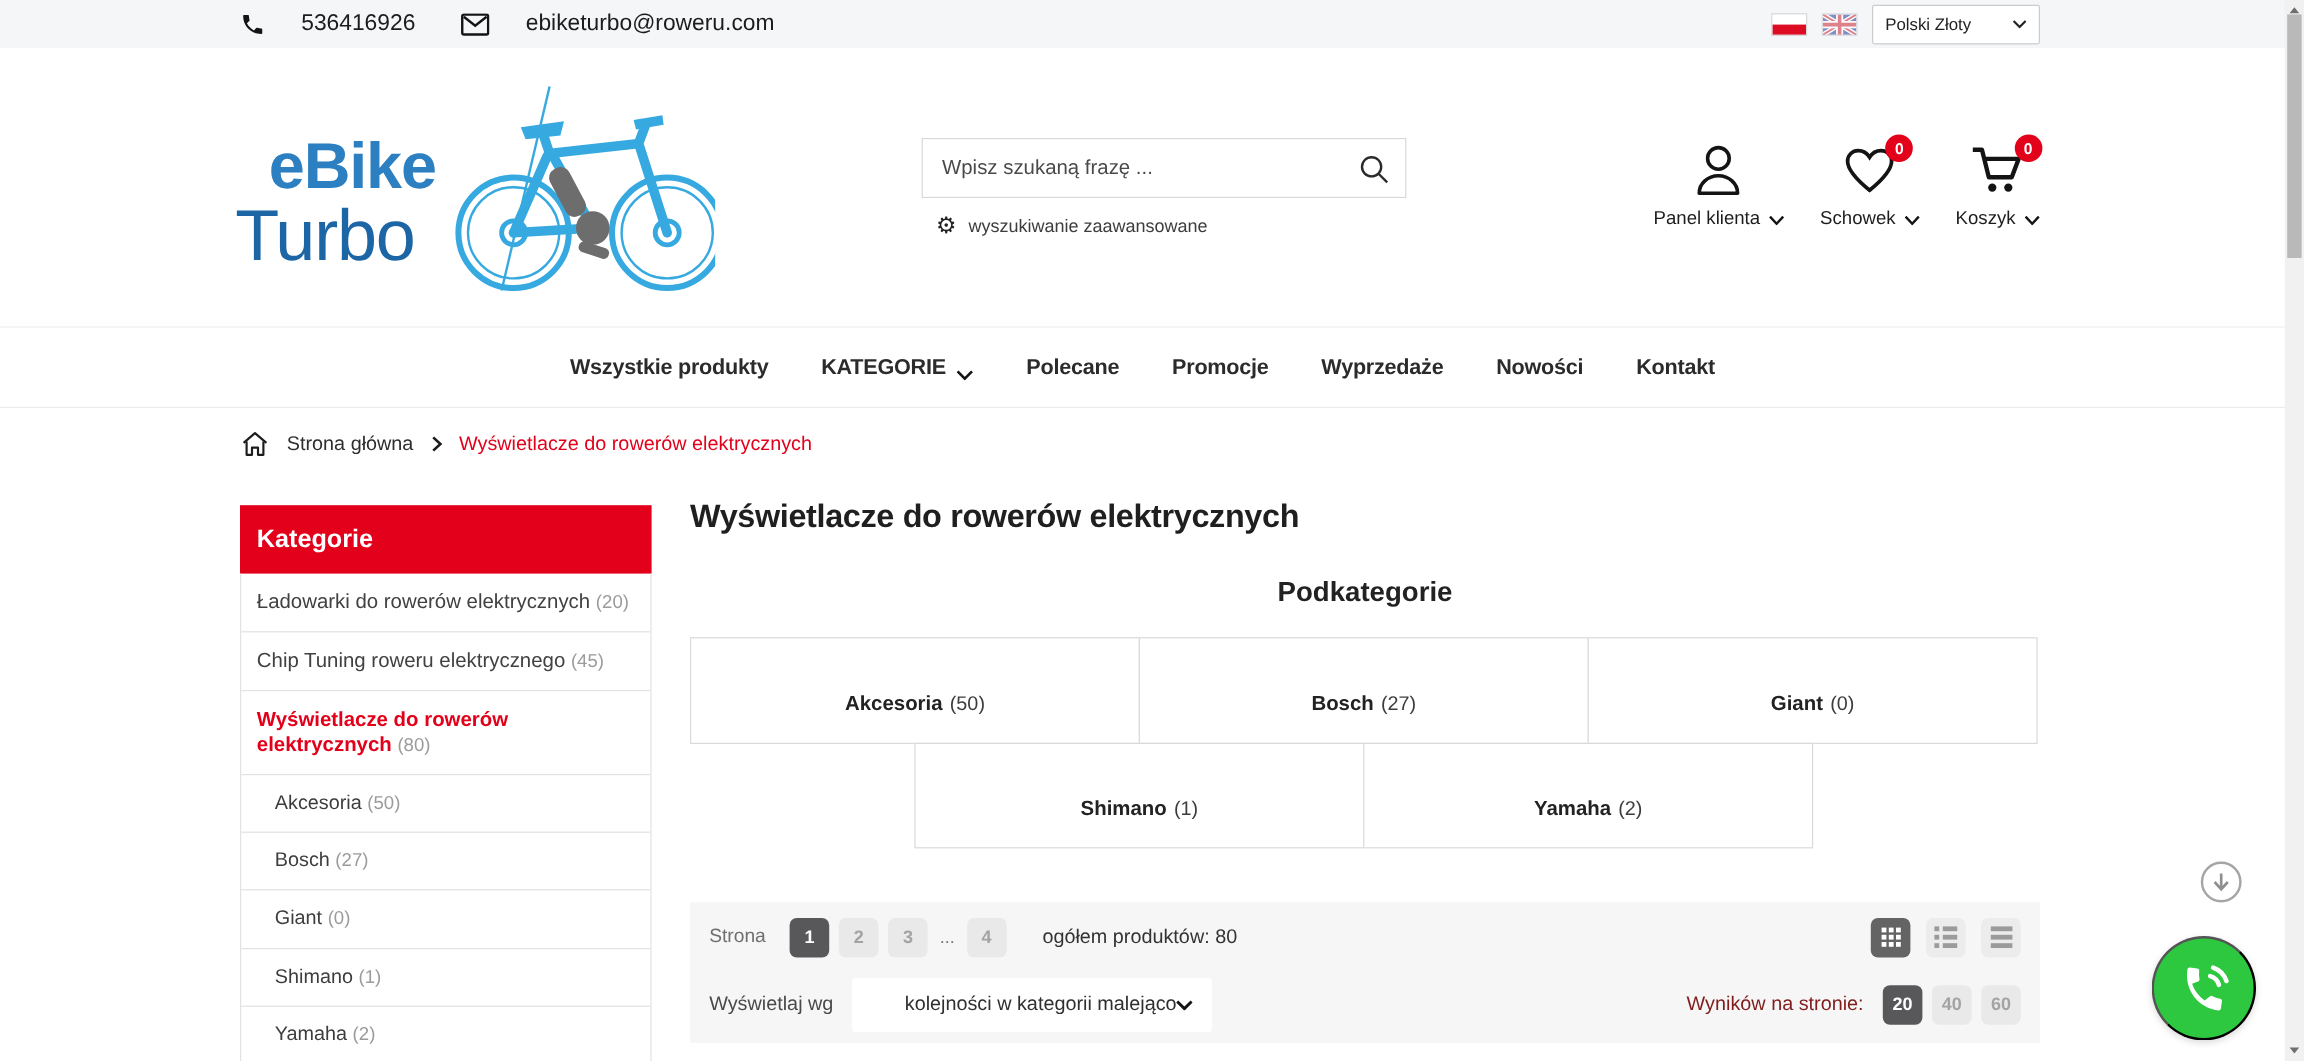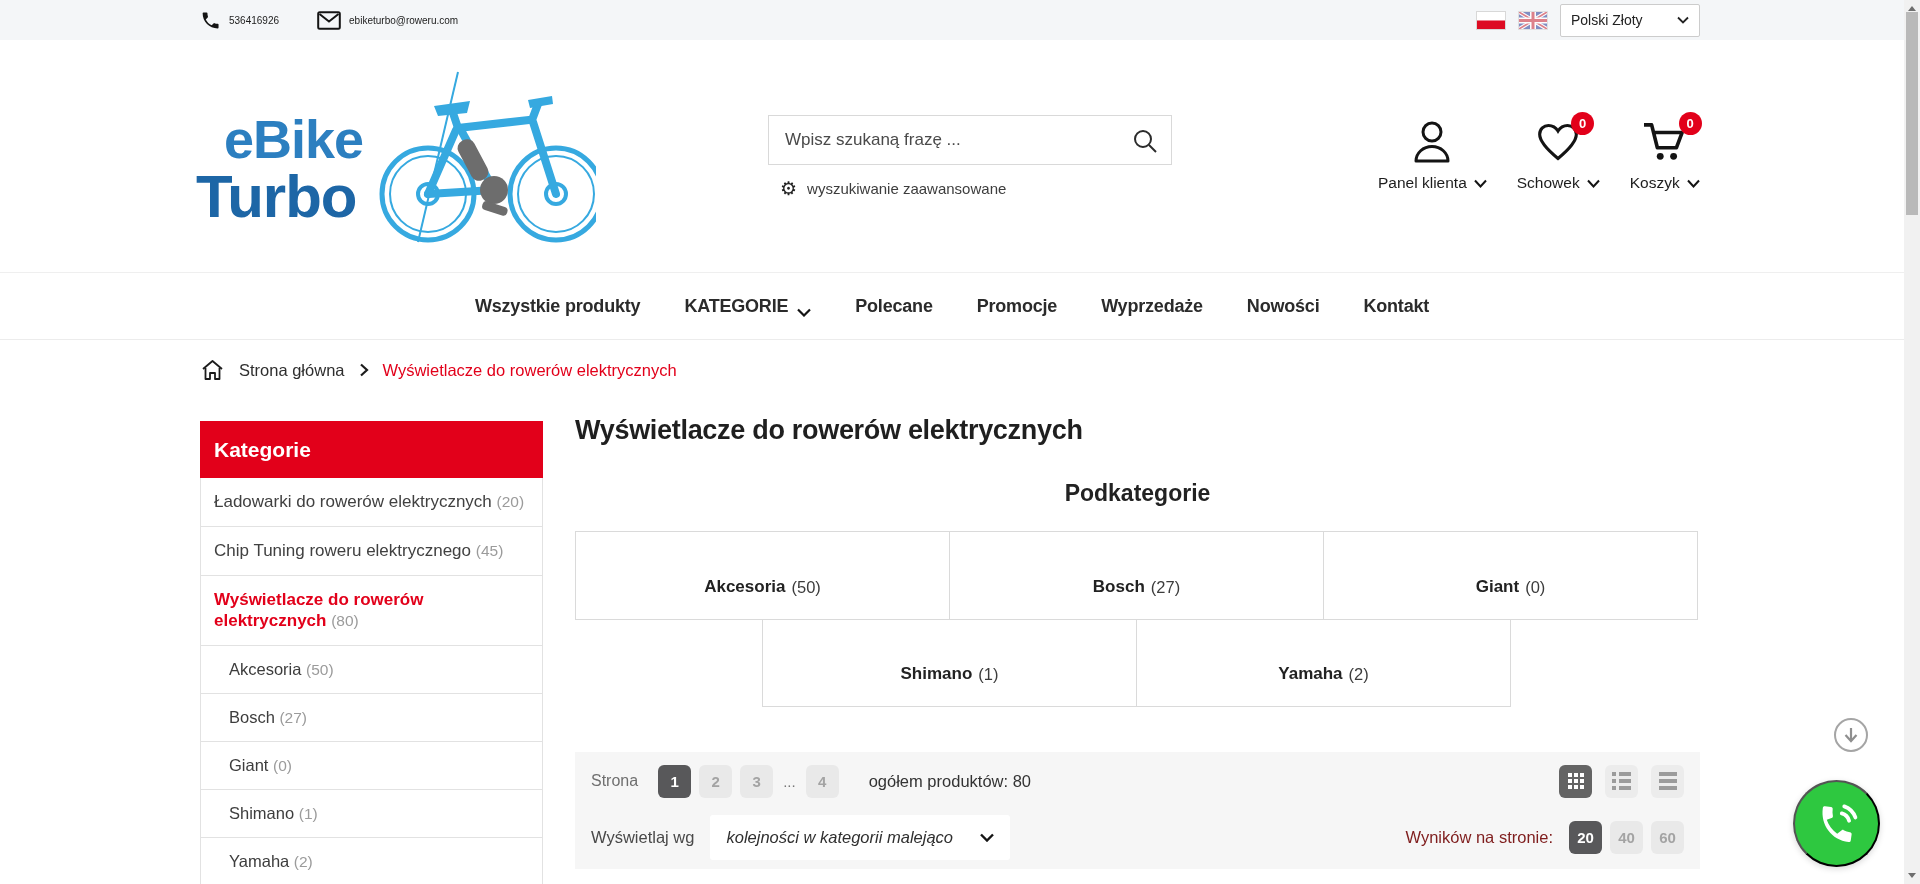--- a/index.html
+++ b/index.html
@@ -2,31 +2,31 @@
 <html><head>
 <meta charset="utf-8">
 <style>
   * { margin:0; padding:0; box-sizing:border-box; }
   html,body { width:1920px; height:884px; overflow:hidden; background:#fff;
     font-family:"Liberation Sans", sans-serif; color:#2b2b2b; }
 
   
   .topbar { position:relative; height:40px; background:#f4f6f8; display:flex; align-items:center; }
   .topbar-left { display:flex; align-items:center; gap:38px; margin-left:200px; }
-  .tb-item { display:flex; align-items:center; gap:8px; font-size:10px; color:#1c1c1c; }
+  .tb-item { display:flex; align-items:center; gap:30px; font-size:19px; color:#1c1c1c; }
   .topbar-right { position:absolute; right:220px; top:0; height:40px; display:flex; align-items:center; gap:12px; }
   .flag { width:30px; height:19px; display:block; border:1px solid #d8d8d8; }
   .currency-select { width:140px; height:33px; background:#fff; border:1px solid #ccc; border-radius:2px;
     display:flex; align-items:center; justify-content:space-between; padding:0 10px; font-size:14px; color:#222; cursor:pointer; }
 
   
   .header { position:relative; height:232px; background:#fff; }
   .logo { position:absolute; left:196px; top:26px; width:400px; height:180px; cursor:pointer; }
   .logo-word1 { position:absolute; left:28px; top:42px; font-size:54px; font-weight:600; color:#2c7fc0; letter-spacing:-1px; }
-  .logo-word2 { position:absolute; left:0px; top:96px; font-size:60px; font-weight:700; color:#1d66a6; letter-spacing:-1px; }
+  .logo-word2 { position:absolute; left:0px; top:96px; font-size:60px; font-weight:400; color:#1d66a6; letter-spacing:-1px; }
   .logo-bike { position:absolute; left:150px; top:0; }
 
   .search-block { position:absolute; left:768px; top:75px; width:404px; }
   .search-input { width:404px; height:50px; border:1px solid #d9d9d9; background:#fff; padding:0 48px 0 16px;
     font-size:17px; color:#333; font-family:"Liberation Sans",sans-serif; outline:none; }
   .search-input::placeholder { color:#4a4a4a; opacity:1; }
   .search-btn { position:absolute; right:8px; top:10px; width:32px; height:32px; background:none; border:none; cursor:pointer; }
   .adv-search { display:flex; align-items:center; gap:10px; margin:14px 0 0 12px; font-size:15px; color:#3d3d3d; cursor:pointer; }
   .gear-glyph { font-size:19px; color:#222; line-height:1; }
 
@@ -98,21 +98,21 @@
   .glyph-grid i { background:#fff; }
   .glyph-list { display:flex; flex-direction:column; gap:3px; }
   .glyph-list i { display:flex; gap:3px; }
   .glyph-list b { width:4px; height:4px; background:#9b9b9b; }
   .glyph-list s { width:12px; height:4px; background:#9b9b9b; }
   .glyph-bars { display:flex; flex-direction:column; gap:3px; }
   .glyph-bars i { width:18px; height:4px; background:#9b9b9b; }
 
   .sort-label { font-size:16.5px; color:#494949; margin-right:16px; }
   .sort-select { width:300px; height:45px; background:#fff; border-radius:3px; display:flex; align-items:center;
-    justify-content:space-between; padding:0 16px; font-size:16.5px; color:#2f2f2f; cursor:pointer;font-style:italic; }
+    justify-content:flex-end; padding:0 16px; font-size:16.5px; color:#2f2f2f; cursor:pointer; }
   .perpage { margin-left:auto; display:flex; align-items:center; gap:8px; }
   .pp-label { font-size:16.5px; color:#7f1d1d; margin-right:8px; }
 
   
   .scroll-down-btn { position:absolute; left:1834px; top:718px; width:34px; height:34px; border-radius:50%;
     border:2px solid #a5a5a5; background:#fff; display:flex; align-items:center; justify-content:center; cursor:pointer; }
   .phone-btn { position:absolute; left:1793px; top:780px; width:87px; height:87px; border-radius:50%;
     background:#2ec840; display:flex; align-items:center; justify-content:center; cursor:pointer;
     box-shadow:0 2px 6px rgba(0,0,0,0.15); }
 

